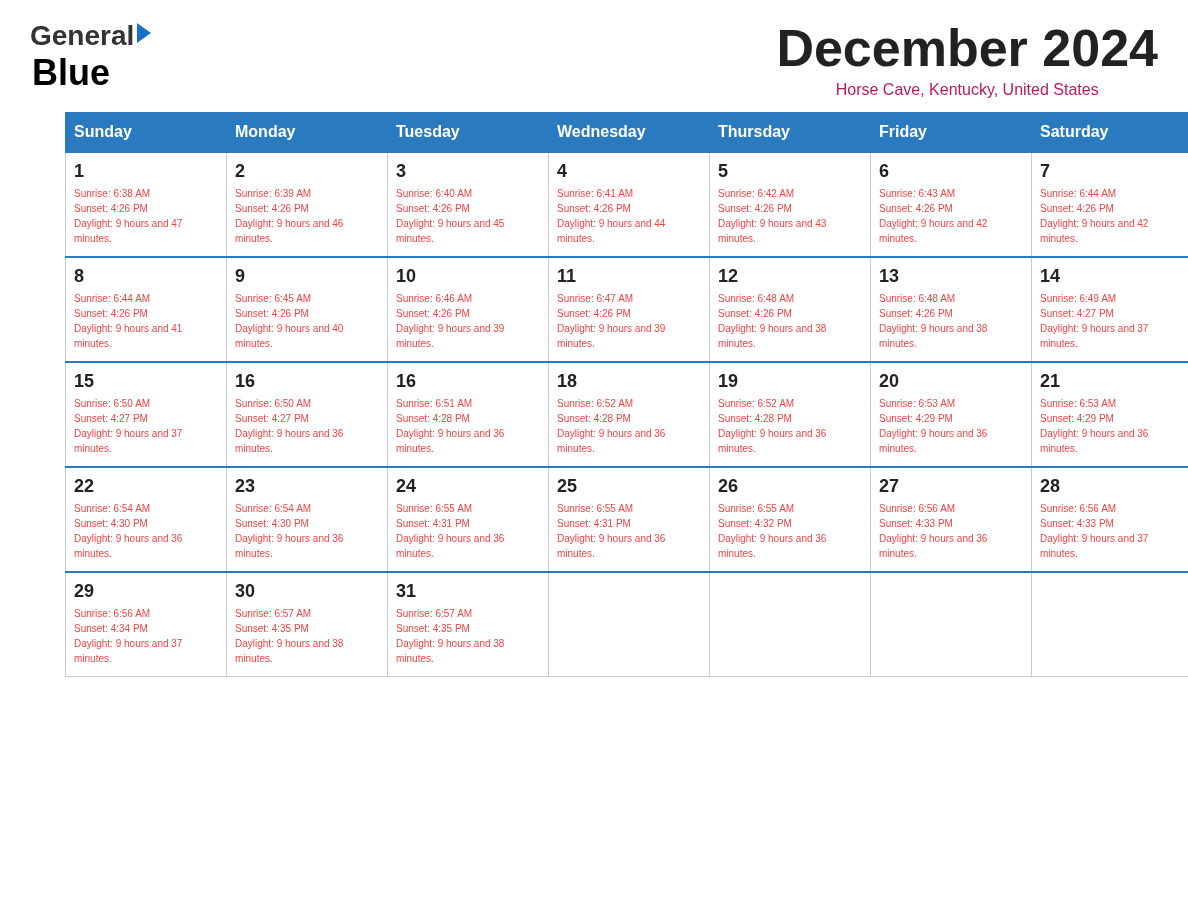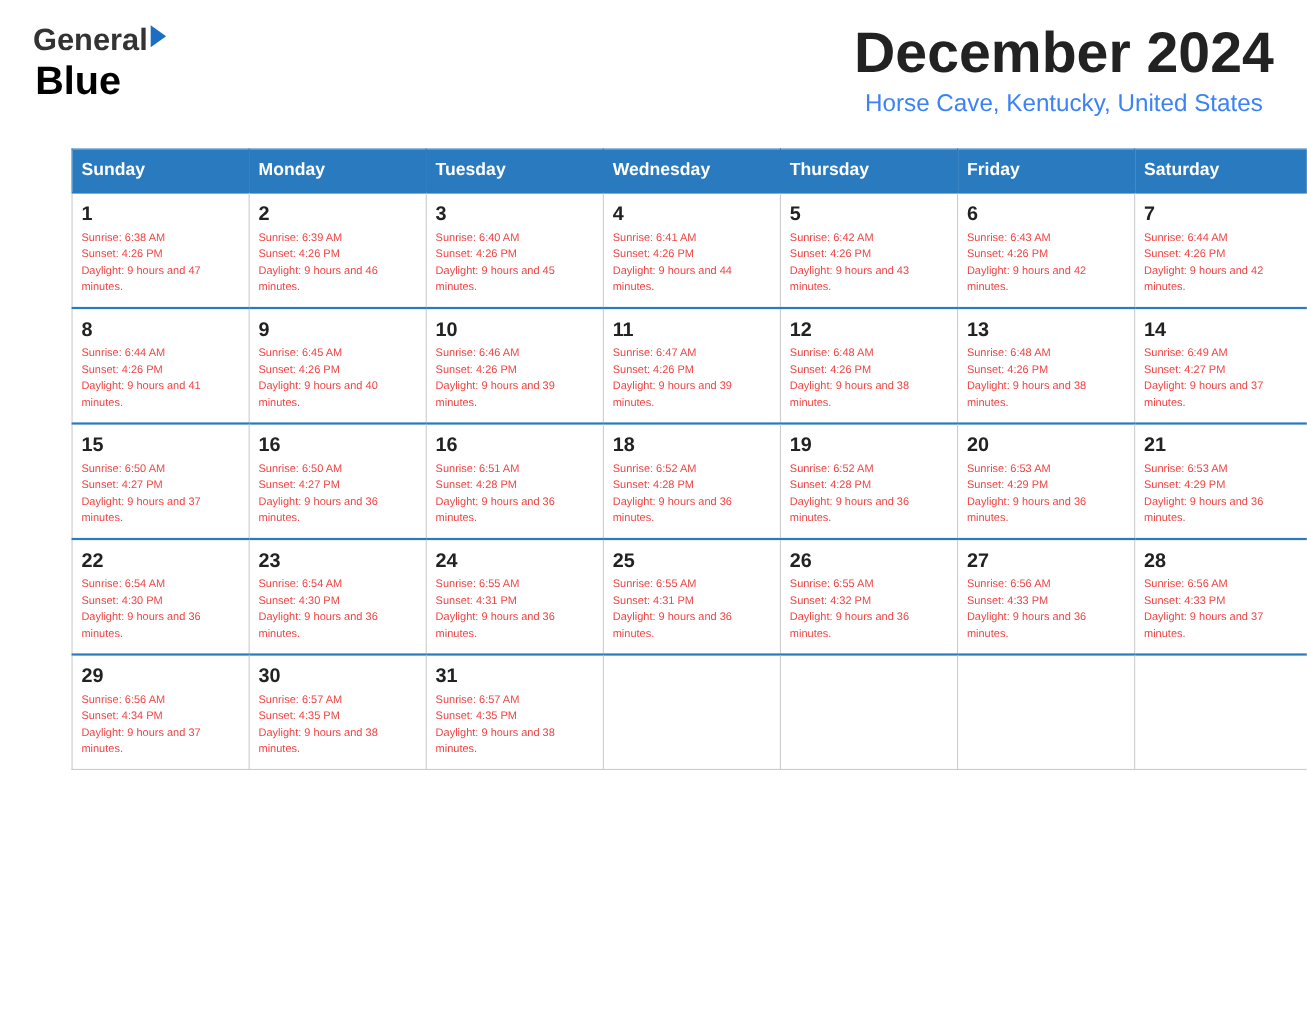--- a/index.html
+++ b/index.html
@@ -7,21 +7,21 @@
       font-family: Arial, sans-serif;
       background: #fff;
       width: 1188px;
       min-height: 918px;
       padding: 20px 30px 30px 30px;
     }
     .header {
       display: flex;
       justify-content: space-between;
       align-items: flex-start;
-      margin-bottom: 28px;
+      margin-bottom: 13px;
     }
     .logo-text-general {
       font-size: 28px;
       font-weight: bold;
       color: #333;
     }
     .logo-arrow {
       width: 0;
       height: 0;
       border-left: 14px solid #1a6fc4;
@@ -48,22 +48,22 @@
     .title-block {
       text-align: center;
     }
     .month-title {
       font-size: 52px;
       font-weight: bold;
       color: #222;
       line-height: 1.1;
     }
     .location {
-      font-size: 22px;
-      color: #3b82f6;
+      font-size: 16px;
+      color: #be185d;
       margin-top: 4px;
     }
     table {
       width: 100%;
       border-collapse: collapse;
       table-layout: fixed;
       margin-left: 35px;
     }
     thead th {
       background-color: #2a7abf;

